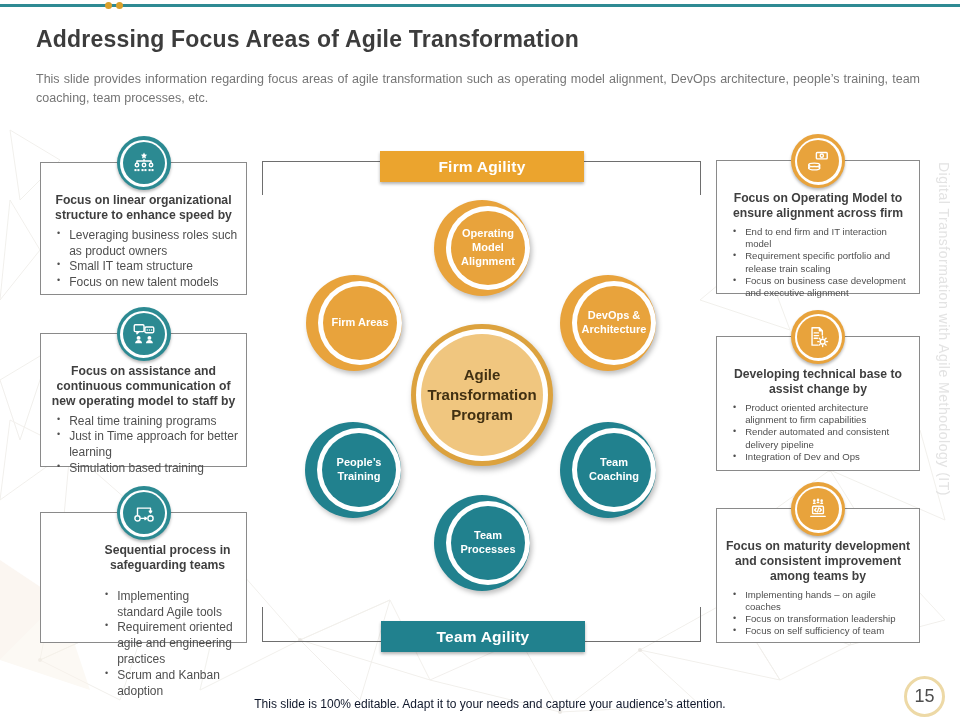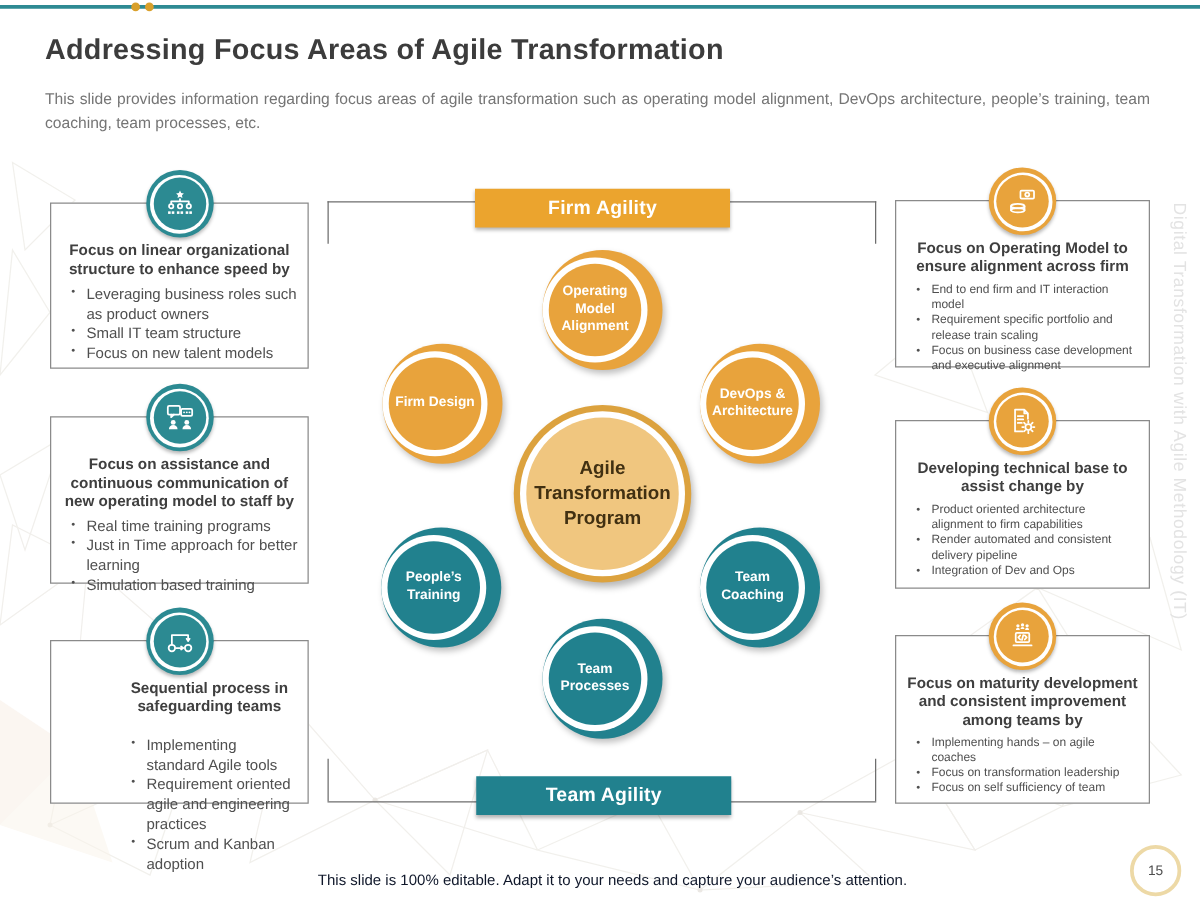--- a/index.html
+++ b/index.html
@@ -35,38 +35,38 @@
   .col-right .bullet{font-size:9.6px;line-height:1.28;}
   .bullet::before{content:"\2022";flex:0 0 auto;font-size:9px;line-height:inherit;color:#4F4F4F;padding-left:4px;}
   
   .line{position:absolute;background:#6E6E6E;z-index:1;}
   
   .banner{position:absolute;display:flex;align-items:center;justify-content:center;color:#fff;font-weight:bold;
     font-size:15.5px;letter-spacing:.2px;box-shadow:0 2px 3px rgba(0,0,0,.3);z-index:3;}
   .banner.orange{background:#EBA42E;}
   .banner.teal{background:#21818E;}
   
-  .sat{position:absolute;width:96px;height:96px;border-radius:50%;display:flex;align-items:center;justify-content:flex-start;
+  .sat{position:absolute;width:96px;height:96px;border-radius:50%;display:flex;align-items:center;justify-content:flex-end;
     box-shadow:2px 3px 5px rgba(0,0,0,.25);z-index:2;}
   .sat .mid{width:84px;height:84px;border-radius:50%;background:#fff;display:flex;align-items:center;justify-content:center;}
   .sat .core{width:74px;height:74px;border-radius:50%;display:flex;align-items:center;justify-content:center;
     text-align:center;color:#fff;font-weight:bold;font-size:11px;line-height:1.25;padding:2px;box-sizing:border-box;}
   .sat.orange,.sat.orange .core{background:#E8A33C;}
   .sat.teal,.sat.teal .core{background:#21818E;}
   .hub{position:absolute;left:411px;top:324px;width:142px;height:142px;border-radius:50%;background:#DCA23E;
     display:flex;align-items:center;justify-content:center;box-shadow:2px 4px 6px rgba(0,0,0,.28);z-index:2;}
   .hub .mid{width:132px;height:132px;border-radius:50%;background:#fff;display:flex;align-items:center;justify-content:center;}
   .hub .core{width:122px;height:122px;border-radius:50%;background:#F0C67F;display:flex;align-items:center;justify-content:center;
     text-align:center;font-weight:bold;font-size:15px;line-height:1.35;color:#413012;padding:6px;box-sizing:border-box;}
   
   .side-text{position:absolute;right:8px;top:162px;writing-mode:vertical-rl;font-size:14px;color:#E3E3E3;letter-spacing:.5px;z-index:1;}
   .footer{position:absolute;left:10px;top:697px;width:960px;text-align:center;font-size:12px;color:#0f172a;z-index:2;}
   .page-badge{position:absolute;left:904px;top:676px;width:41px;height:41px;border-radius:50%;border:3px solid #EDD9A6;
     background:#fff;box-sizing:border-box;display:flex;align-items:center;justify-content:center;
-    font-size:11px;color:#4E4E4E;z-index:3;}
+    font-size:18px;color:#4E4E4E;z-index:3;}
   .icon-svg{stroke:#fff;stroke-width:1.3;fill:none;stroke-linecap:round;stroke-linejoin:round;}
 </style>
 </head>
 <body>
 
 <div class="slide">
 
   <svg class="mesh" width="960" height="720" aria-hidden="true">
     <g stroke="#F0EEEA" fill="none" stroke-width="1" opacity="0.9">
       <path d="M0 500 L70 450 L10 420 Z M70 450 L150 520 L60 560 Z M60 560 L150 610 L40 660 Z M150 610 L230 560 L150 520 Z M40 660 L120 700 L150 610 Z M230 560 L300 640 L200 690 Z M300 640 L390 600 L360 700 Z"></path>
@@ -112,21 +112,21 @@
       </div>
   </div>
 
   <div class="sat orange" style="left:434px;top:200px;">
     <div class="mid">
         <div class="core">Operating Model Alignment</div>
       </div>
   </div>
   <div class="sat orange" style="left:306px;top:275px;">
     <div class="mid">
-        <div class="core">Firm Design</div>
+        <div class="core">Firm Areas</div>
       </div>
   </div>
   <div class="sat orange" style="left:560px;top:275px;">
     <div class="mid">
         <div class="core">DevOps &amp; Architecture</div>
       </div>
   </div>
   <div class="sat teal" style="left:305px;top:422px;">
     <div class="mid">
         <div class="core">People’s Training</div>

